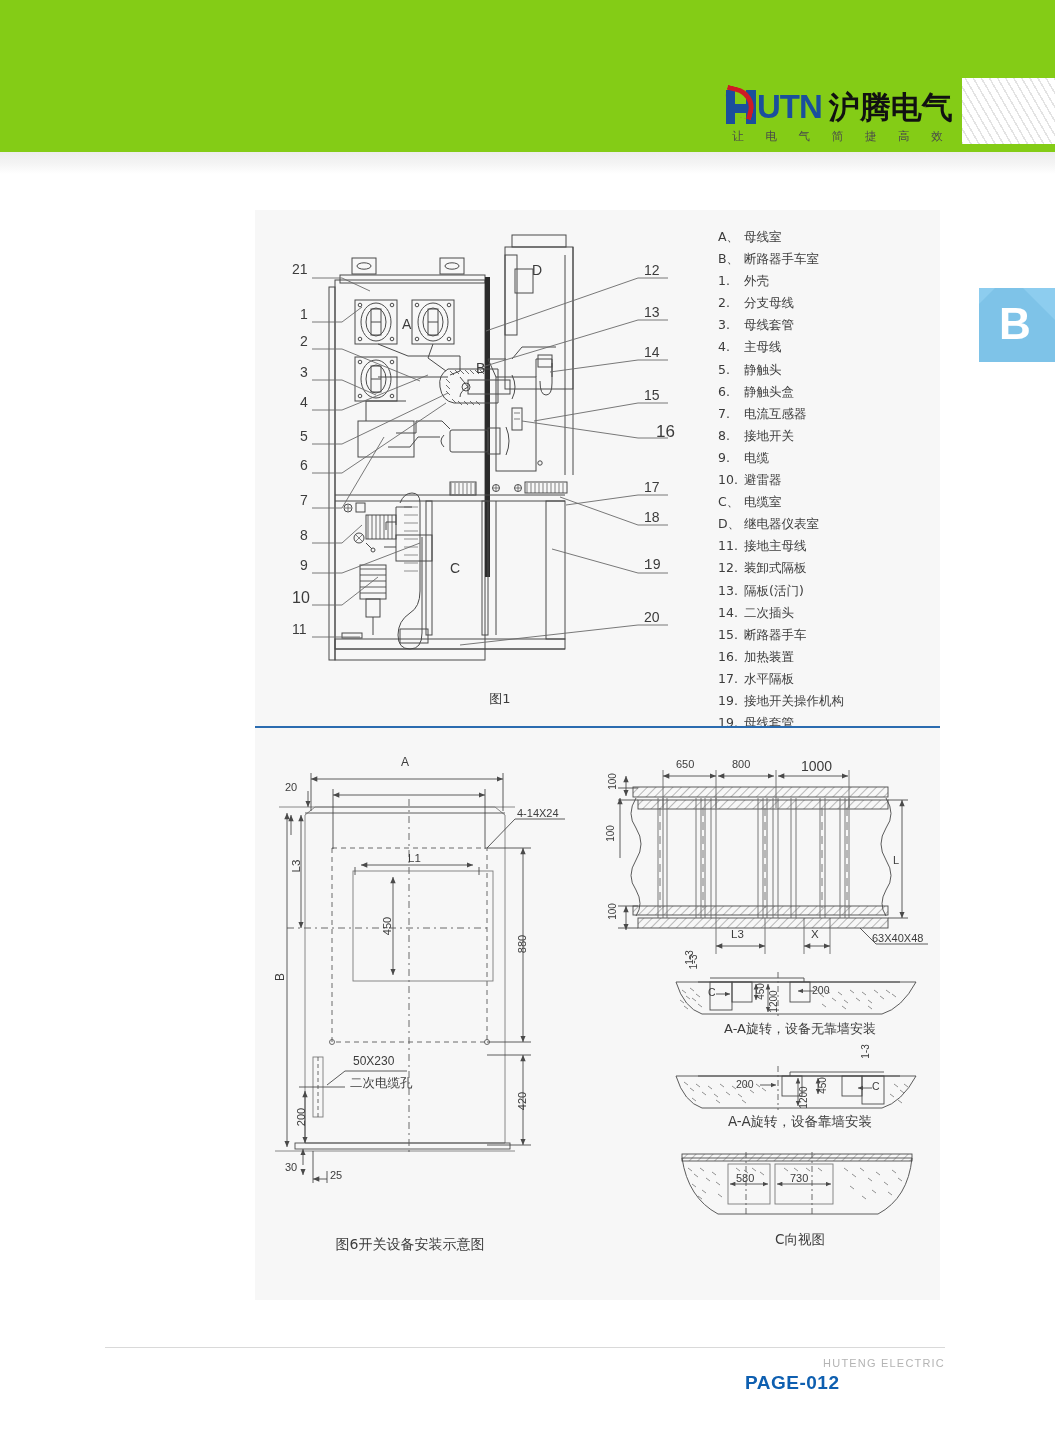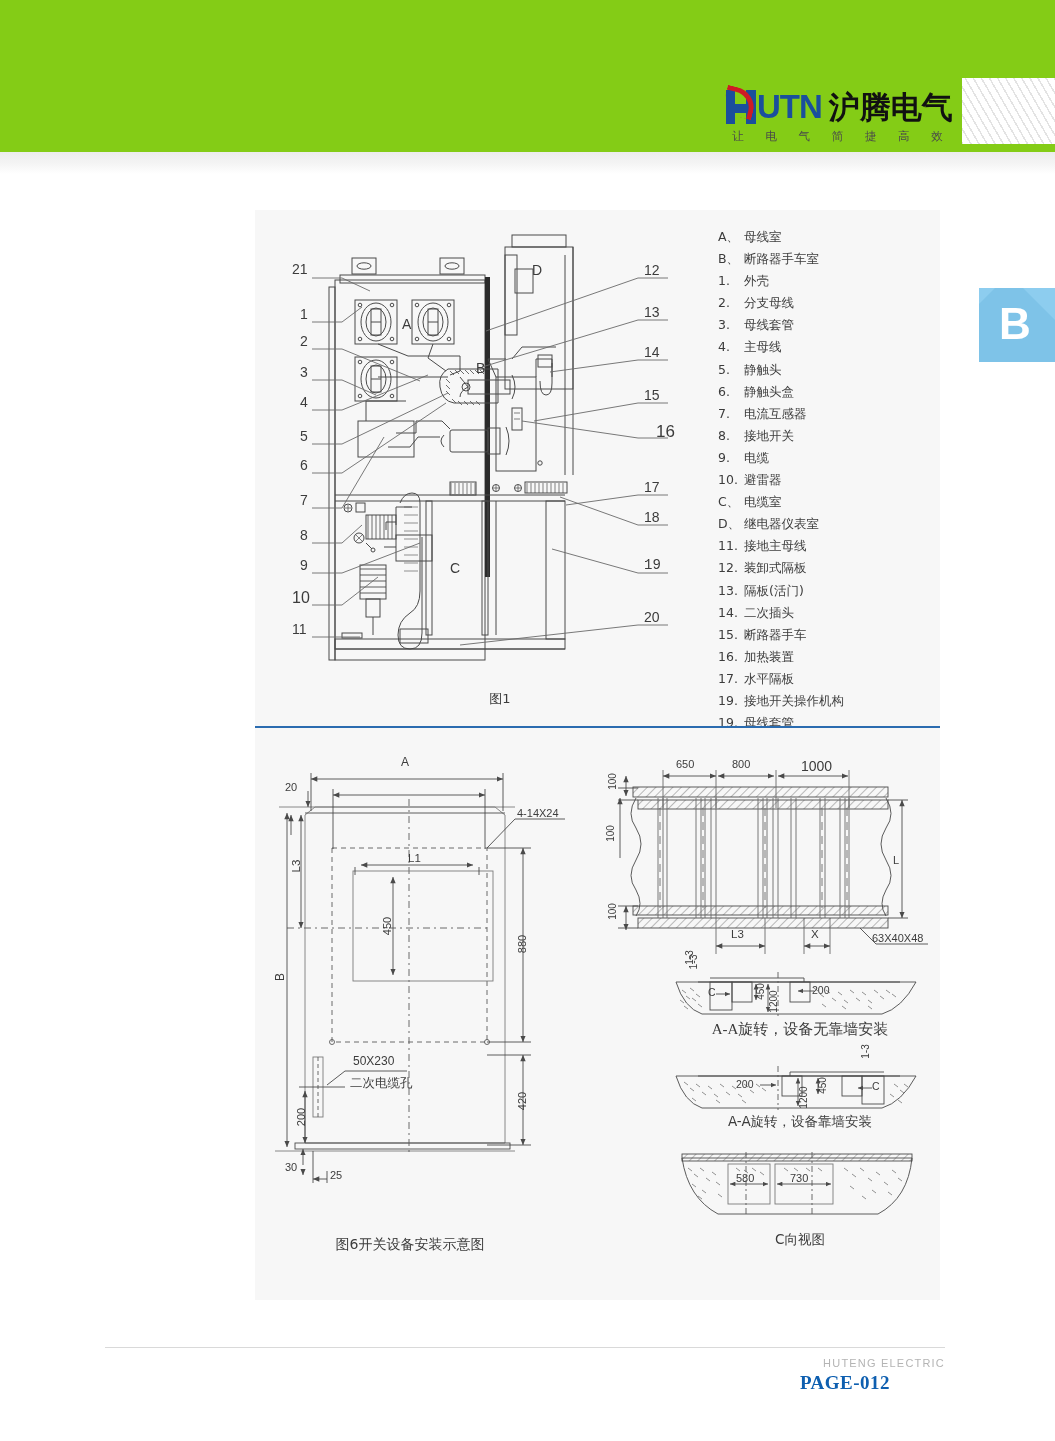--- a/index.html
+++ b/index.html
@@ -99,37 +99,37 @@
   
   svg{display:block;}
   .dwg{position:absolute;}
   
   .caption{
     position:absolute;font-size:13px;color:#3c3c3c;text-align:center;
     font-family:"DejaVu Sans","Liberation Sans",sans-serif;
   }
   #cap-fig1{left:440px;top:690px;width:120px;}
   #cap-fig6{left:280px;top:1236px;width:260px;font-size:14px;}
-  #cap-aa1{left:660px;top:1020px;width:280px;font-size:15px;font-family:Liberation Serif, serif;}
+  #cap-aa1{left:660px;top:1020px;width:280px;font-size:13px;}
   #cap-aa2{left:660px;top:1113px;width:280px;font-size:13.5px;}
   #cap-cview{left:700px;top:1231px;width:200px;font-size:13.5px;}
   
   #footer-rule{
     position:absolute;left:105px;top:1347px;width:840px;height:1px;
     background:#d9d9d9;
   }
   #footer-sub{
     position:absolute;left:745px;top:1357px;width:200px;text-align:right;
     font-size:11px;color:#b4b4b4;letter-spacing:1.2px;
     font-family:"Liberation Sans",sans-serif;
   }
   #footer-page{
-    position:absolute;left:745px;top:1372px;width:200px;text-align:center;
+    position:absolute;left:745px;top:1372px;width:200px;text-align:left;
     font-size:19px;font-weight:bold;color:#0e5fb0;letter-spacing:0.5px;
-    font-family:Liberation Serif, serif;
+    font-family:Liberation Sans, sans-serif;
   }
 </style>
 </head>
 <body>
 
 <div id="header">
   <div id="logo-block">
     <div id="logo-main">
       <div class="logo-h">
         <div class="bar-l"></div>

